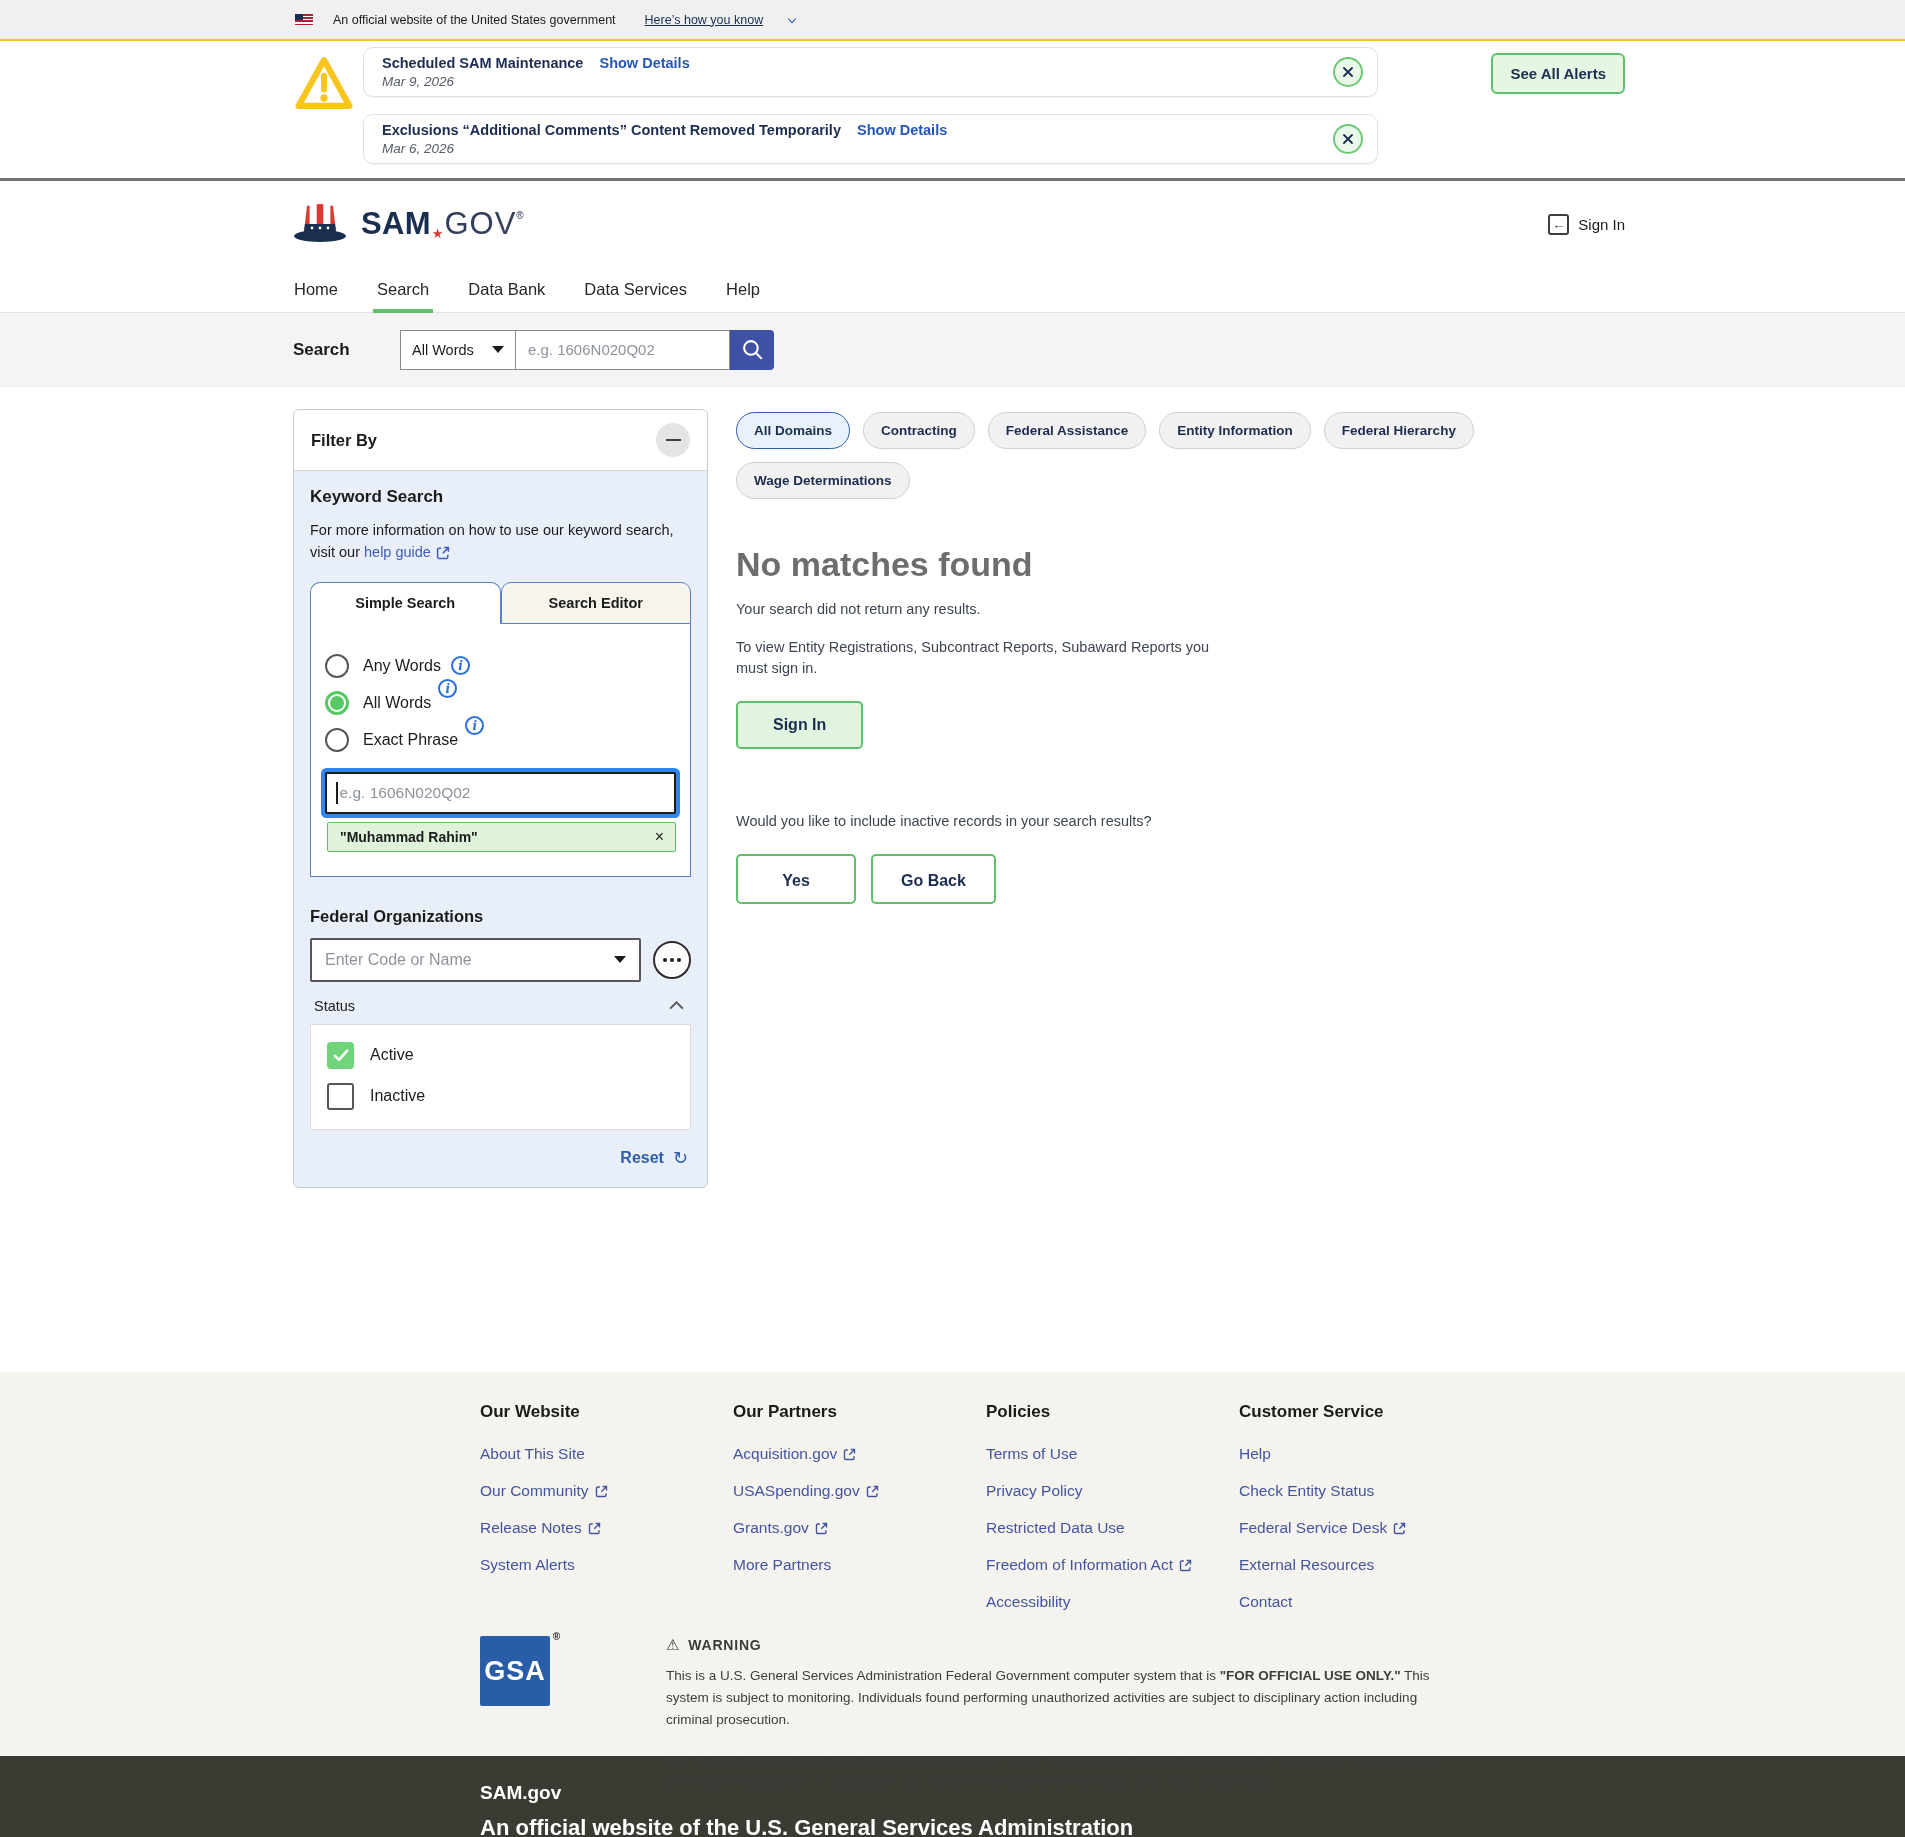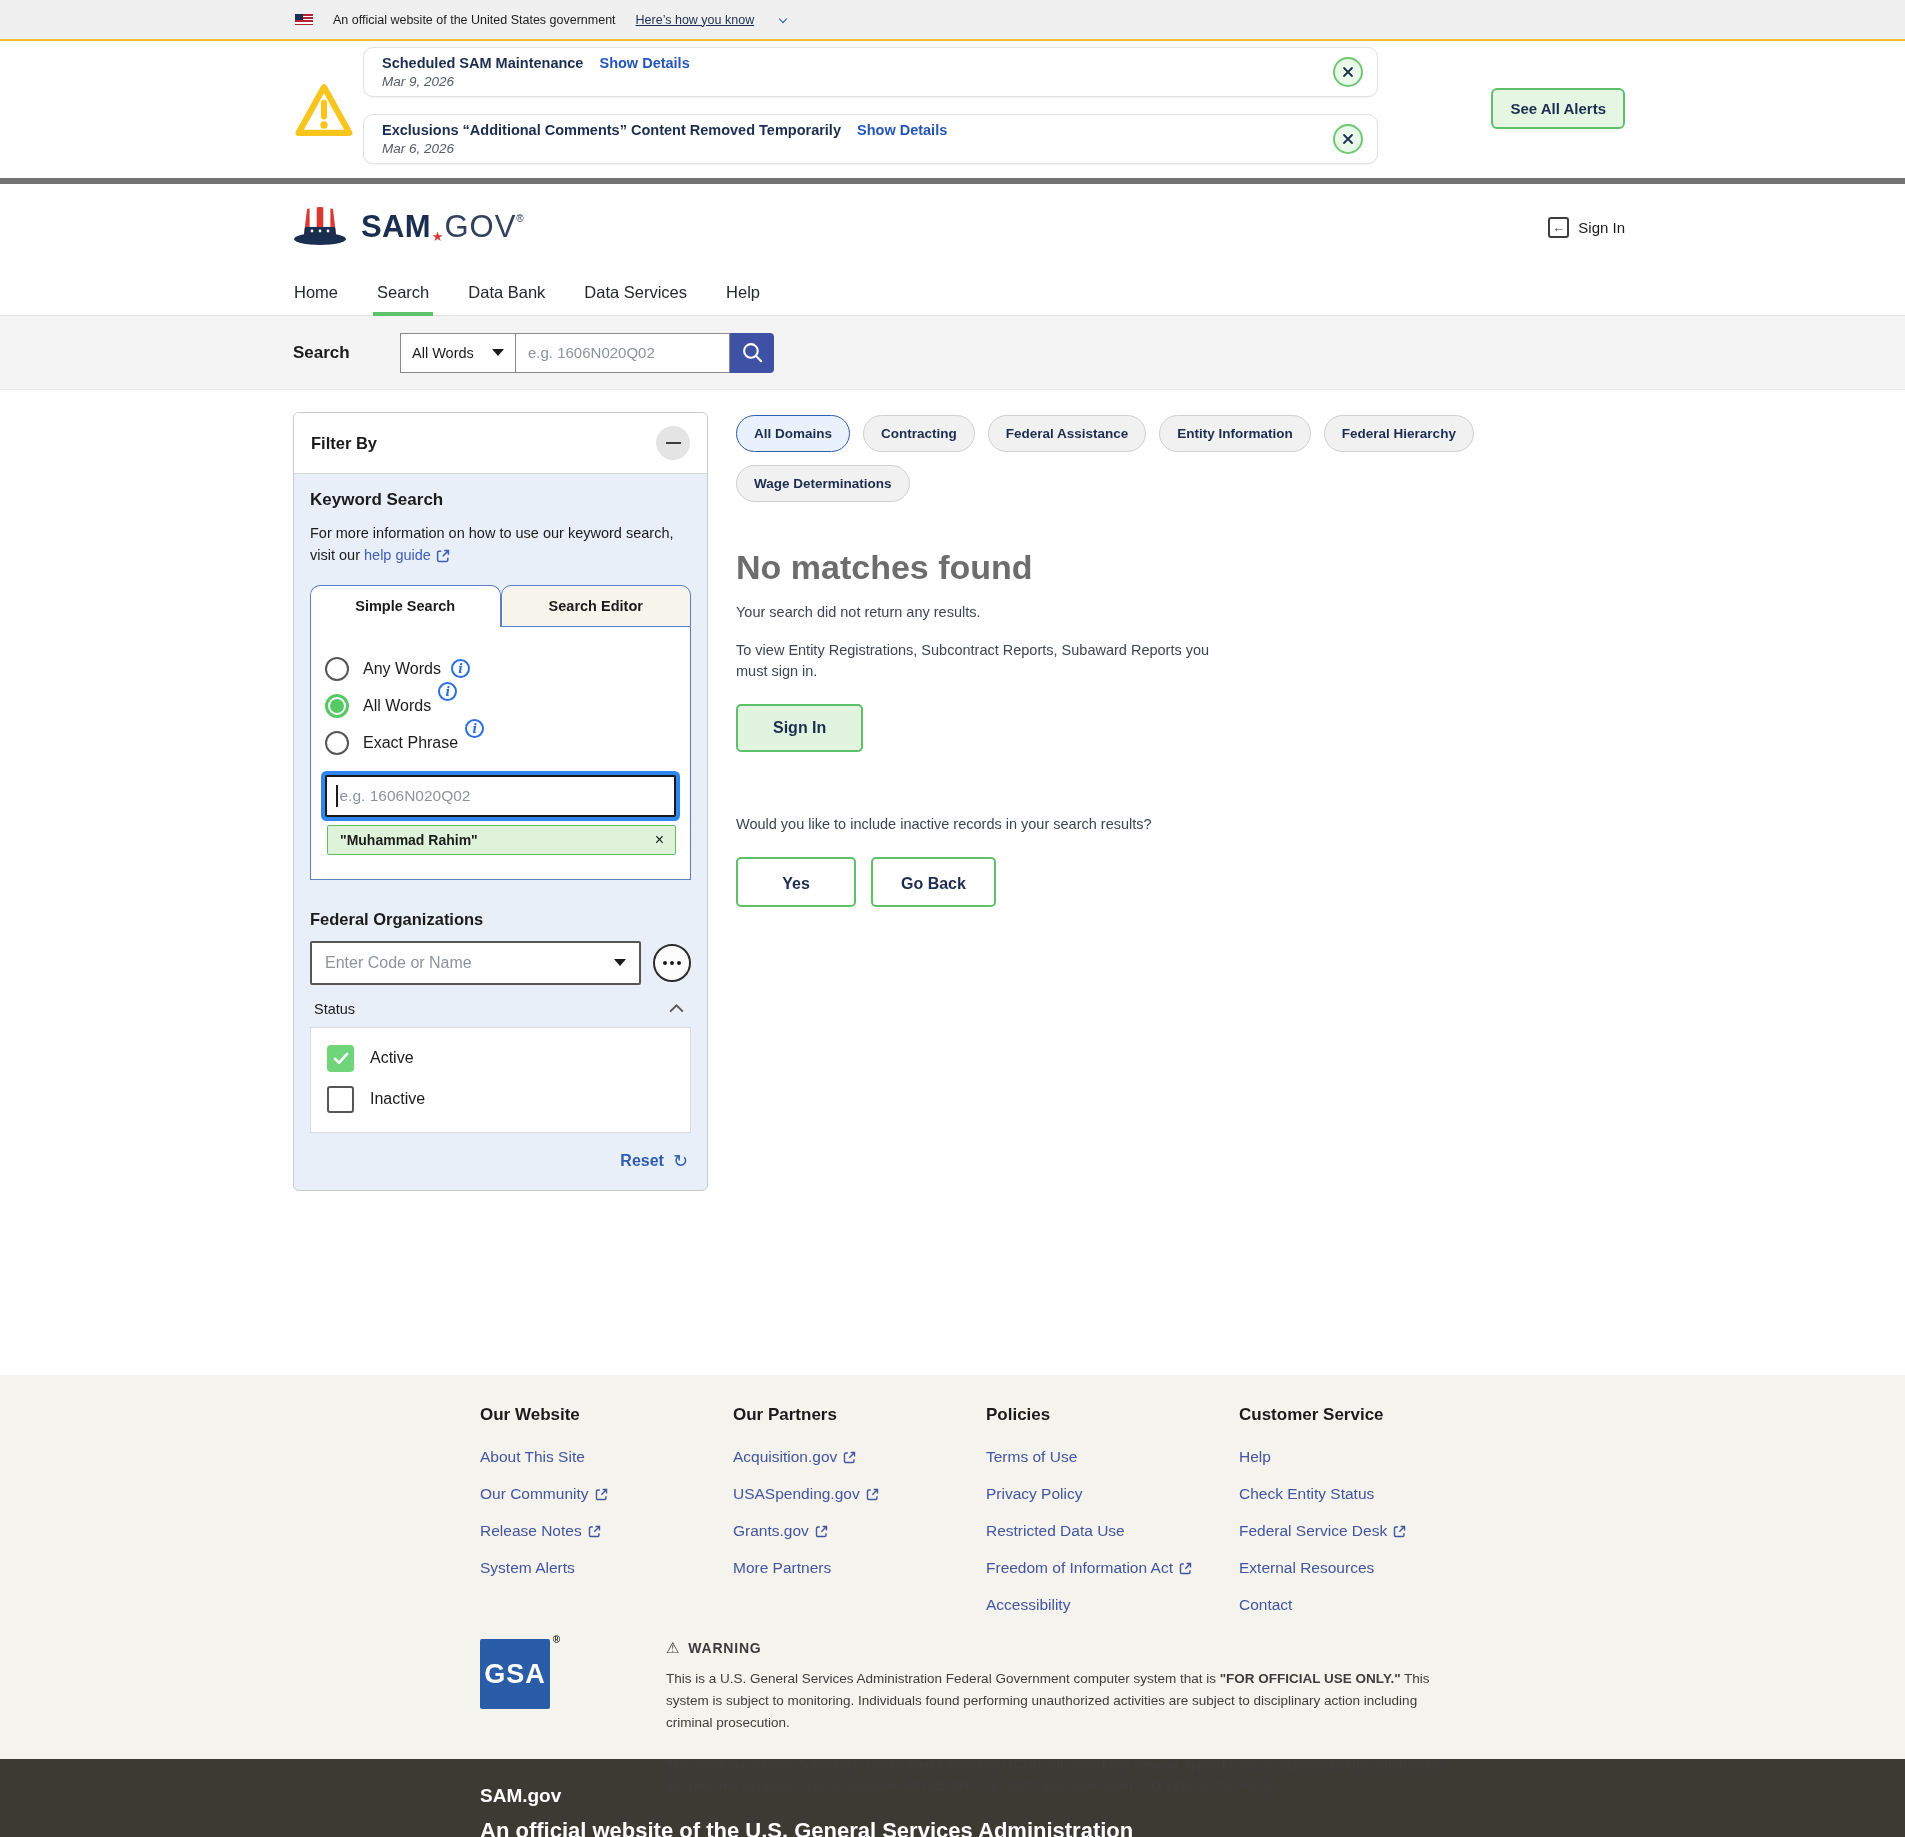--- a/index.html
+++ b/index.html
@@ -9,27 +9,27 @@
     overflow:hidden;
   }
   button { font-family:inherit; cursor:pointer; }
 
   
   .gov-banner { height:41px; background:#f0f0f0; border-bottom:2px solid #ffbe2e;
     display:flex; align-items:center; gap:20px; padding-left:295px; font-size:12.5px; color:#1b1b1b; }
   .us-flag { width:18px; height:11px; flex:0 0 auto; position:relative;
     background:repeating-linear-gradient(#b22234 0 1.6px,#fff 1.6px 3.2px); }
   .us-flag::before { content:""; position:absolute; left:0; top:0; width:8px; height:6px; background:#1a2e4f; }
-  .banner-link { color:#1a2e4f; text-decoration:underline; margin-left:0; cursor:pointer; }
+  .banner-link { color:#1a2e4f; text-decoration:underline; margin-left:9px; cursor:pointer; }
   .carat-down { display:inline-block; border:solid #2456b8; border-width:0 1.5px 1.5px 0;
     padding:2.5px; transform:rotate(45deg); margin-left:6px; margin-bottom:2px; }
 
   
-  .alerts-section { background:#fff; border-bottom:6px solid #737373;
-    padding:6px 280px 14px 293px; display:flex; align-items:center; }
+  .alerts-section { background:#fff; border-bottom:3px solid #737373;
+    padding:6px 280px 14px 293px; display:flex; align-items:flex-start; }
   .warn-tri { margin-top:8px; flex:0 0 auto; }
   .alert-cards { width:1015px; margin-left:8px; display:flex; flex-direction:column; gap:17px; }
   .alert-card { background:#fff; border:1px solid #e2e2e2; border-radius:10px;
     padding:7px 14px 7px 18px; display:flex; align-items:center; justify-content:space-between;
     box-shadow:0 1px 2px rgba(0,0,0,0.05); min-height:49px; }
   .alert-title-row { font-size:14.5px; }
   .alert-title { font-weight:bold; color:#1c2d4f; }
   .alert-details { font-weight:bold; color:#2456b8; margin-left:12px; cursor:pointer; }
   .alert-date { font-size:13.5px; font-style:italic; color:#565c65; margin-top:3px; }
   .alert-close { width:30px; height:30px; border-radius:50%; border:2px solid #6ec973;

